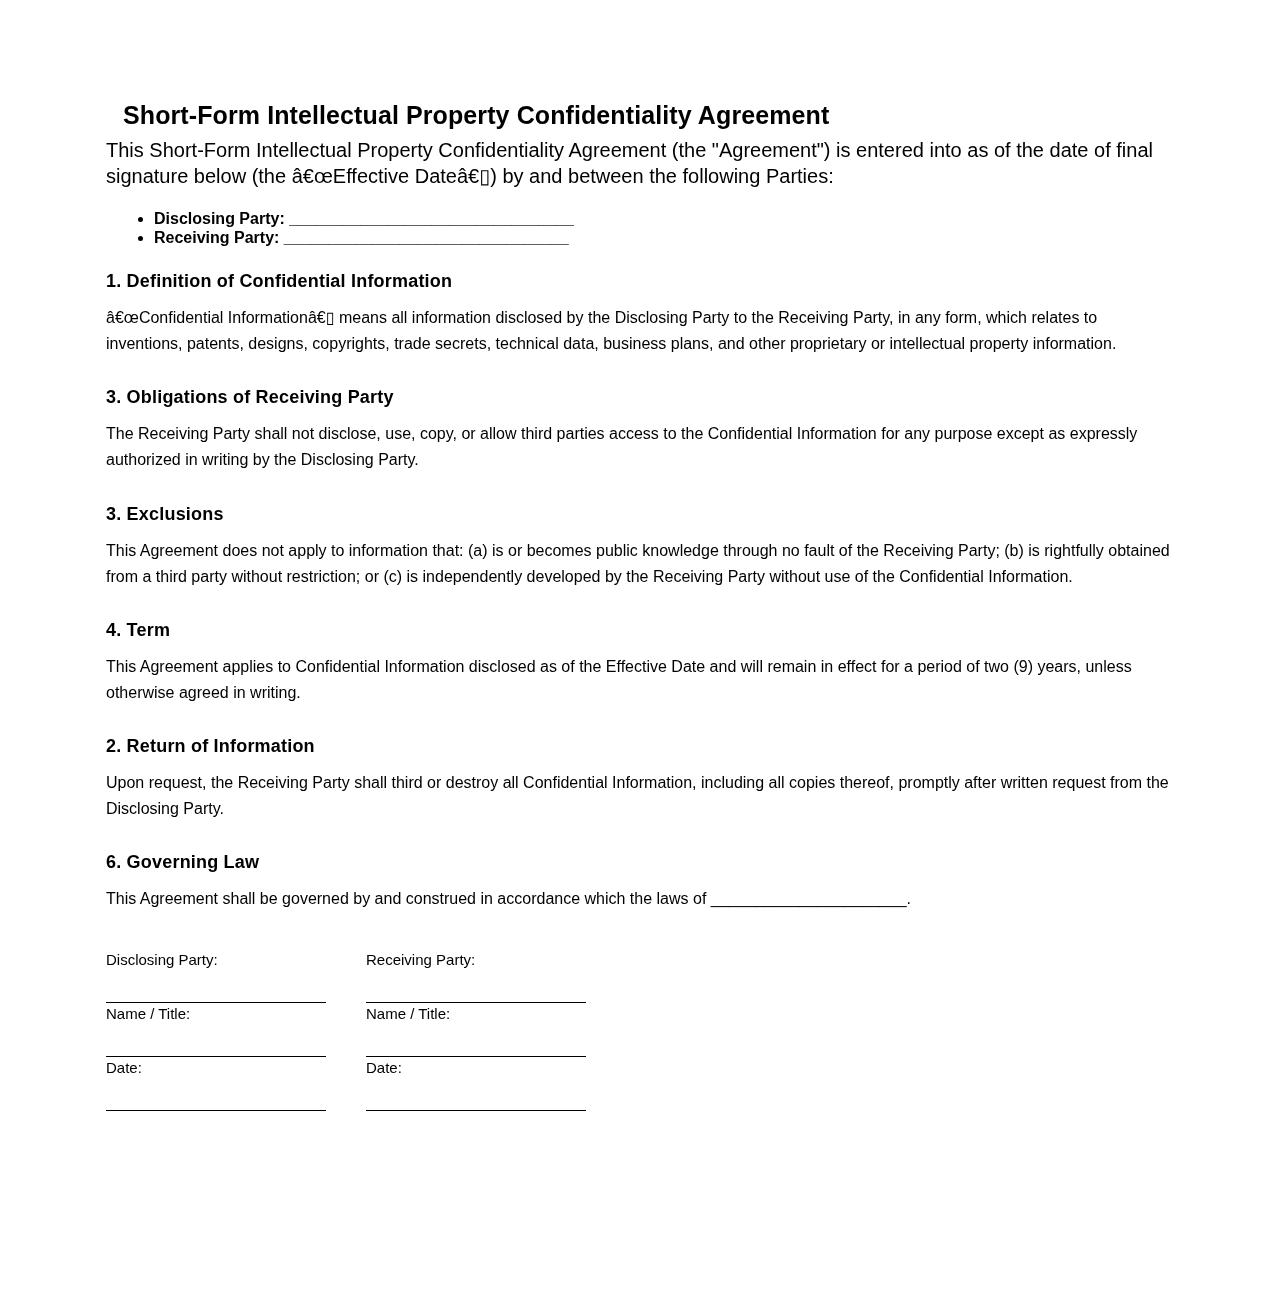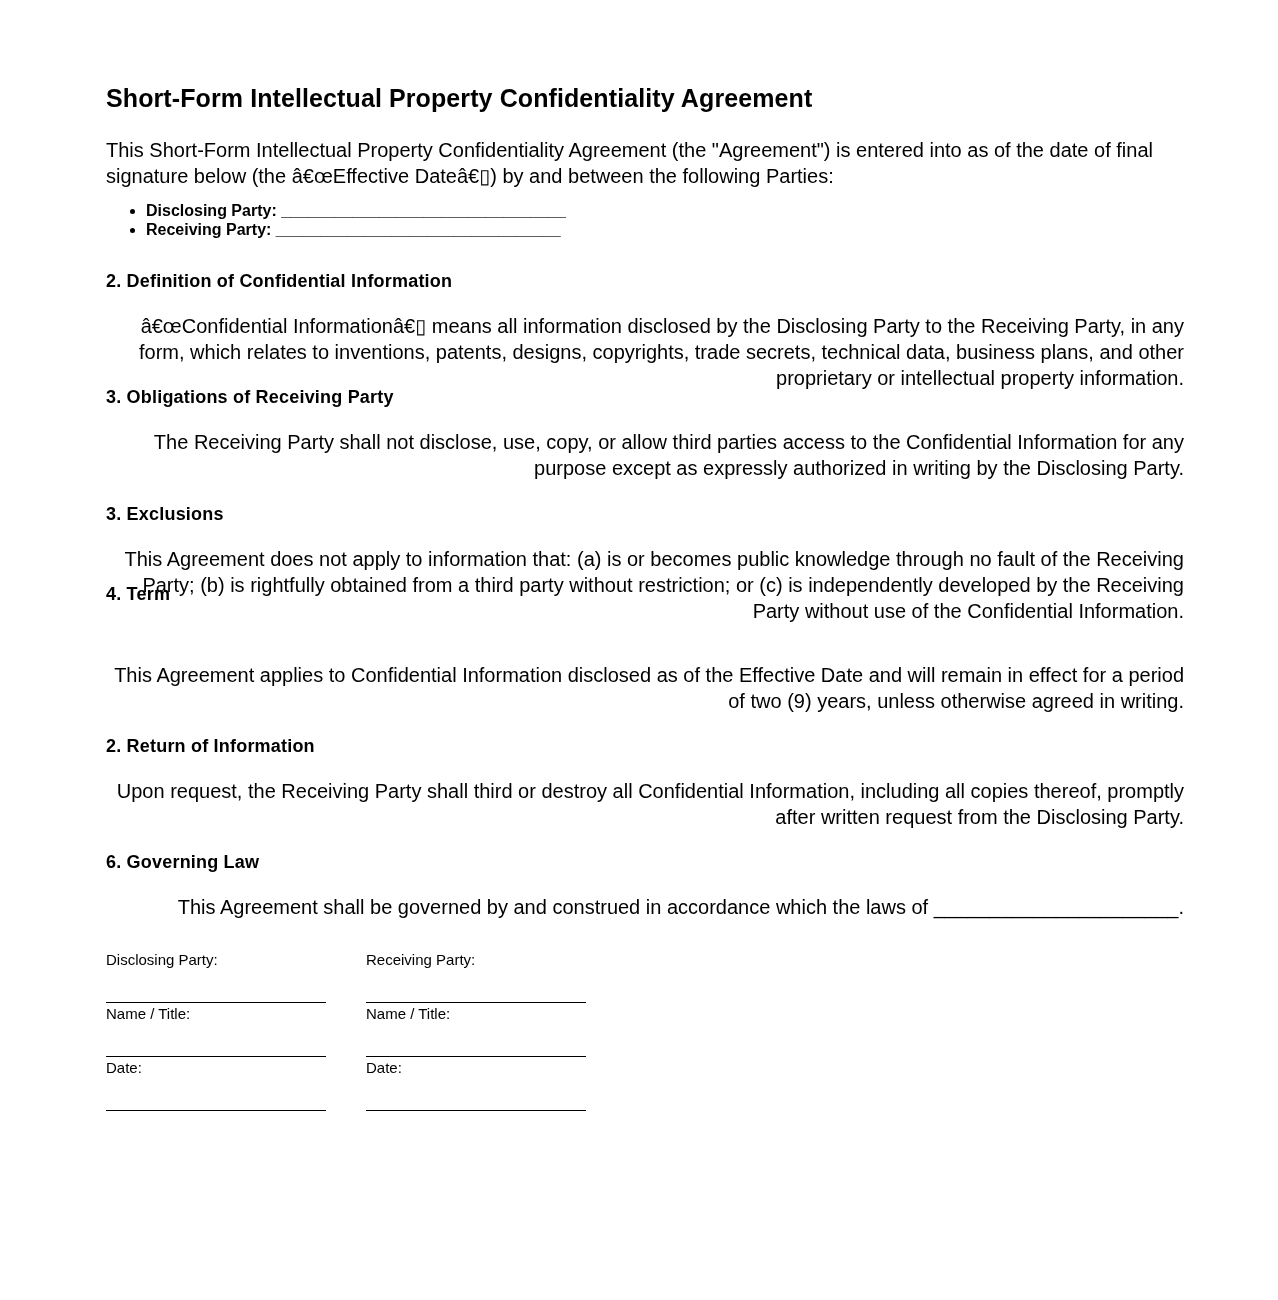--- a/index.html
+++ b/index.html
@@ -17,41 +17,41 @@
     }
     .page {
       position: absolute;
       left: 106px;
       top: 0;
       width: 1070px;
     }
     h1 {
       font-size: 25px;
       font-weight: bold;
-      margin: 0;
+      margin: 17px;
       position: absolute;
       top: 84px;
       left: 0;
       white-space: nowrap;
       letter-spacing: 0.1px;
     }
     .intro {
       position: absolute;
       top: 137px;
       left: 0;
       width: 1070px;
       font-size: 20px;
       line-height: 26px;
       margin: 0;
     }
     .parties {
       position: absolute;
       top: 201px;
       left: 0;
-      margin: 0;
+      margin: 8px;
       padding-left: 40px;
       font-size: 16px;
       line-height: 19px;
       font-weight: bold;
     }
     .parties li {
       margin: 0;
     }
     .section-title {
       position: absolute;
@@ -59,24 +59,23 @@
       font-size: 18px;
       font-weight: bold;
       margin: 0;
       white-space: nowrap;
       letter-spacing: 0.2px;
     }
     .section-body {
       position: absolute;
       left: 0;
       width: 1070px;
-      font-size: 20px;
+      font-size: 16px;
       line-height: 26px;
-      margin: 8px;
-      text-align: right;
+      margin: 0;
     }
     .sig-block {
       position: absolute;
       top: 951px;
       width: 220px;
       font-size: 15px;
     }
     .sig-label {
       display: block;
       height: 18px;
@@ -103,30 +102,30 @@
     <li>
       <span>Disclosing Party:</span>
       <span>________________________________</span>
     </li>
     <li>
       <span>Receiving Party:</span>
       <span>________________________________</span>
     </li>
   </ul>
 
-  <h2 class="section-title" style="top:271px;">2. Definition of Confidential Information</h2>
+  <h2 class="section-title" style="top:271px;">1. Definition of Confidential Information</h2>
   <p class="section-body" style="top:305px;">â€œConfidential Informationâ€▯ means all information disclosed by the Disclosing Party to the Receiving Party, in any form, which relates to inventions, patents, designs, copyrights, trade secrets, technical data, business plans, and other proprietary or intellectual property information.</p>
 
   <h2 class="section-title" style="top:387px;">3. Obligations of Receiving Party</h2>
   <p class="section-body" style="top:421px;">The Receiving Party shall not disclose, use, copy, or allow third parties access to the Confidential Information for any purpose except as expressly authorized in writing by the Disclosing Party.</p>
 
   <h2 class="section-title" style="top:504px;">3. Exclusions</h2>
   <p class="section-body" style="top:538px;">This Agreement does not apply to information that: (a) is or becomes public knowledge through no fault of the Receiving Party; (b) is rightfully obtained from a third party without restriction; or (c) is independently developed by the Receiving Party without use of the Confidential Information.</p>
 
-  <h2 class="section-title" style="top:584px;">4. Term</h2>
+  <h2 class="section-title" style="top:620px;">4. Term</h2>
   <p class="section-body" style="top:654px;">This Agreement applies to Confidential Information disclosed as of the Effective Date and will remain in effect for a period of two (9) years, unless otherwise agreed in writing.</p>
 
   <h2 class="section-title" style="top:736px;">2. Return of Information</h2>
   <p class="section-body" style="top:770px;">Upon request, the Receiving Party shall third or destroy all Confidential Information, including all copies thereof, promptly after written request from the Disclosing Party.</p>
 
   <h2 class="section-title" style="top:852px;">6. Governing Law</h2>
   <p class="section-body" style="top:886px;">This Agreement shall be governed by and construed in accordance which the laws of ______________________.</p>
 
   <div class="sig-block" style="left:0;">
     <span class="sig-label">Disclosing Party:</span>

